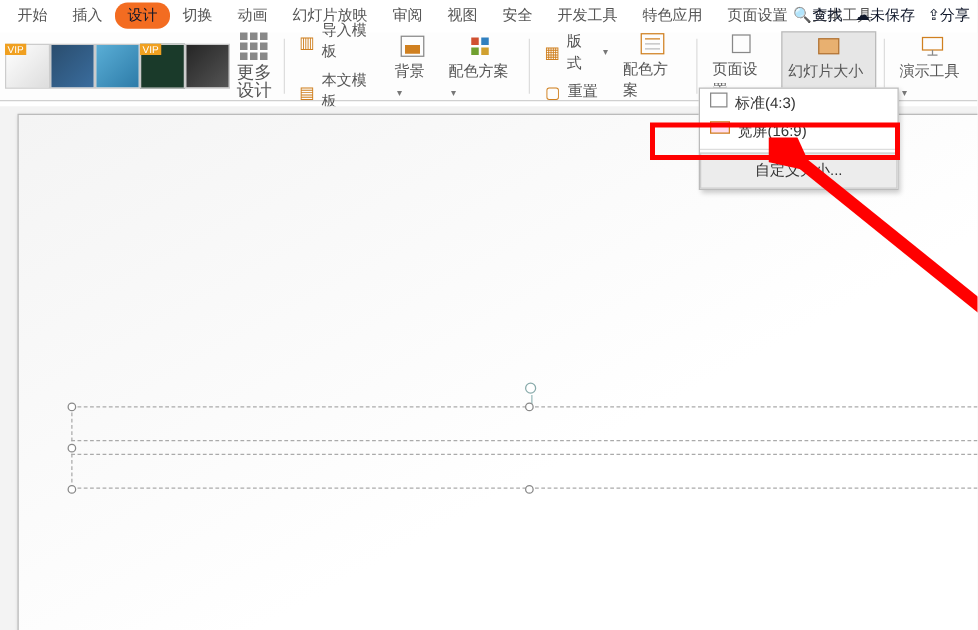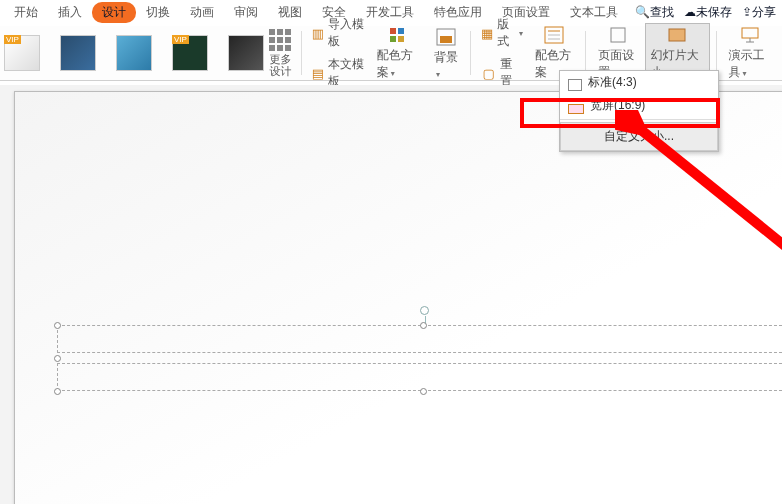--- a/index.html
+++ b/index.html
@@ -50,21 +50,21 @@
     height: 55px;
     display: flex;
     align-items: center;
     padding: 2px 4px;
     border-bottom: 1px solid #d0d0d0;
     gap: 2px;
     background: #fdfdfd;
   }
   .thumb-row {
     display: flex;
-    gap: 20px;
+    gap: 0;
     align-items: center;
   }
   .thumb {
     width: 36px;
     height: 36px;
     border: 1px solid #ccc;
     position: relative;
     background: linear-gradient(135deg, #e0e8f0, #c0d0e0);
   }
   .thumb.t1 { background: linear-gradient(135deg, #fff, #ddd); }
@@ -76,21 +76,21 @@
     position: absolute;
     top: -1px; left: -1px;
     background: #f0a020;
     color: #fff;
     font-size: 8px;
     padding: 0 2px;
   }
   .more-design {
     width: 36px;
     text-align: center;
-    font-size: 11px;
+    font-size: 14px;
     color: #555;
     cursor: pointer;
     line-height: 1.1;
   }
   .more-design .grid {
     display: grid;
     grid-template-columns: repeat(3, 6px);
     grid-template-rows: repeat(3, 6px);
     gap: 2px;
     justify-content: center;
@@ -203,21 +203,21 @@
     left: 559px; top: 70px;
     width: 160px;
     background: #fff;
     border: 1px solid #bbb;
     box-shadow: 2px 2px 4px rgba(0,0,0,0.2);
     font-size: 12px;
     z-index: 30;
   }
   .dropdown .item {
     display: flex;
-    align-items: flex-end;
+    align-items: flex-start;
     gap: 6px;
     padding: 3px 8px;
     color: #333;
     cursor: pointer;
   }
   .dropdown .item .ic {
     width: 14px; height: 12px;
     border: 1px solid #888;
     display: inline-block;
   }
@@ -247,20 +247,21 @@
 </style>
 </head>
 <body>
 
 <div class="tab-bar">
   <span class="tab-item">开始</span>
   <span class="tab-item">插入</span>
   <span class="tab-item active">设计</span>
   <span class="tab-item">切换</span>
   <span class="tab-item">动画</span>
+  <span class="tab-item">幻灯片放映</span>
   <span class="tab-item">审阅</span>
   <span class="tab-item">视图</span>
   <span class="tab-item">安全</span>
   <span class="tab-item">开发工具</span>
   <span class="tab-item">特色应用</span>
   <span class="tab-item">页面设置</span>
   <span class="tab-item">文本工具</span>
 
   <div class="tab-right">
     <span><span class="icon">🔍</span><span>查找</span></span>
@@ -305,37 +306,37 @@
     </div>
     <div class="ribbon-btn-h">
       <span class="ic">▤</span>
       <span>本文模板</span>
     </div>
   </div>
 
   <div class="ribbon-btn-v">
     <span class="ic">
       <svg width="20" height="18">
+          <rect x="1" y="1" width="18" height="16" fill="none" stroke="#888"></rect>
+          <rect x="4" y="8" width="12" height="7" fill="#d08020"></rect>
+        </svg>
+    </span>
+    <span><span>背景</span><span class="caret">▾</span></span>
+  </div>
+
+  <div class="ribbon-btn-v">
+    <span class="ic">
+      <svg width="20" height="18">
           <rect x="2" y="2" width="6" height="6" fill="#d05030"></rect>
           <rect x="10" y="2" width="6" height="6" fill="#3080c0"></rect>
           <rect x="2" y="10" width="6" height="6" fill="#70a030"></rect>
           <rect x="10" y="10" width="6" height="6" fill="#d0a030"></rect>
         </svg>
     </span>
     <span><span>配色方案</span><span class="caret">▾</span></span>
-  </div>
-
-  <div class="ribbon-btn-v">
-    <span class="ic">
-      <svg width="20" height="18">
-          <rect x="1" y="1" width="18" height="16" fill="none" stroke="#888"></rect>
-          <rect x="4" y="8" width="12" height="7" fill="#d08020"></rect>
-        </svg>
-    </span>
-    <span><span>背景</span><span class="caret">▾</span></span>
   </div>
 
   <div class="divider"></div>
 
   <div class="ribbon-stack">
     <div class="ribbon-btn-h">
       <span class="ic">▦</span>
       <span>版式</span>
         <span class="caret">▾</span>
     </div>

